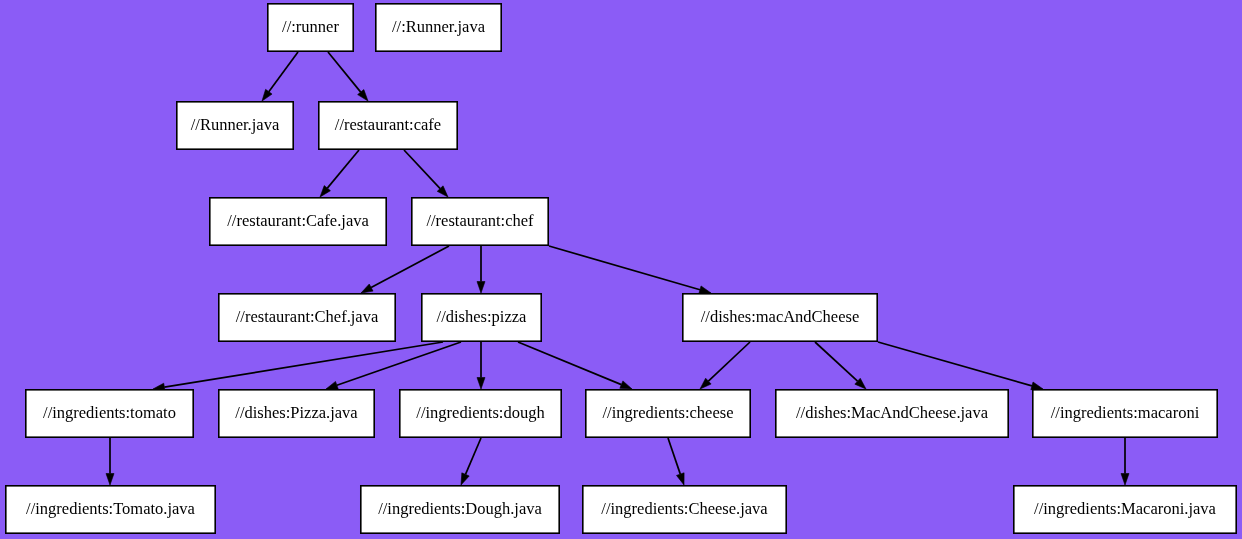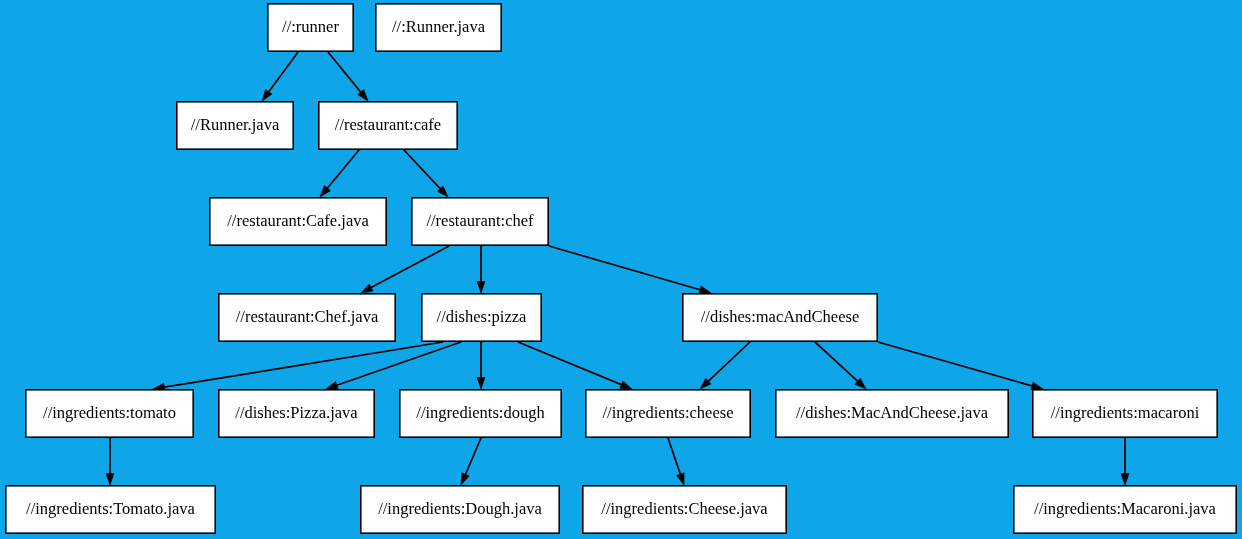--- a/index.html
+++ b/index.html
@@ -11,21 +11,21 @@
   body {
     width: 1242px;
     height: 539px;
     overflow: hidden;
     font-family: "Liberation Serif", "DejaVu Serif", serif;
   }
   #graph-root {
     position: relative;
     width: 1242px;
     height: 539px;
-    background: #0ea5e9;
+    background: #8b5cf6;
   }
   #graph-svg {
     display: block;
     width: 1242px;
     height: 539px;
   }
   .node-box {
     fill: #ffffff;
     stroke: #000000;
     stroke-width: 1.6;

